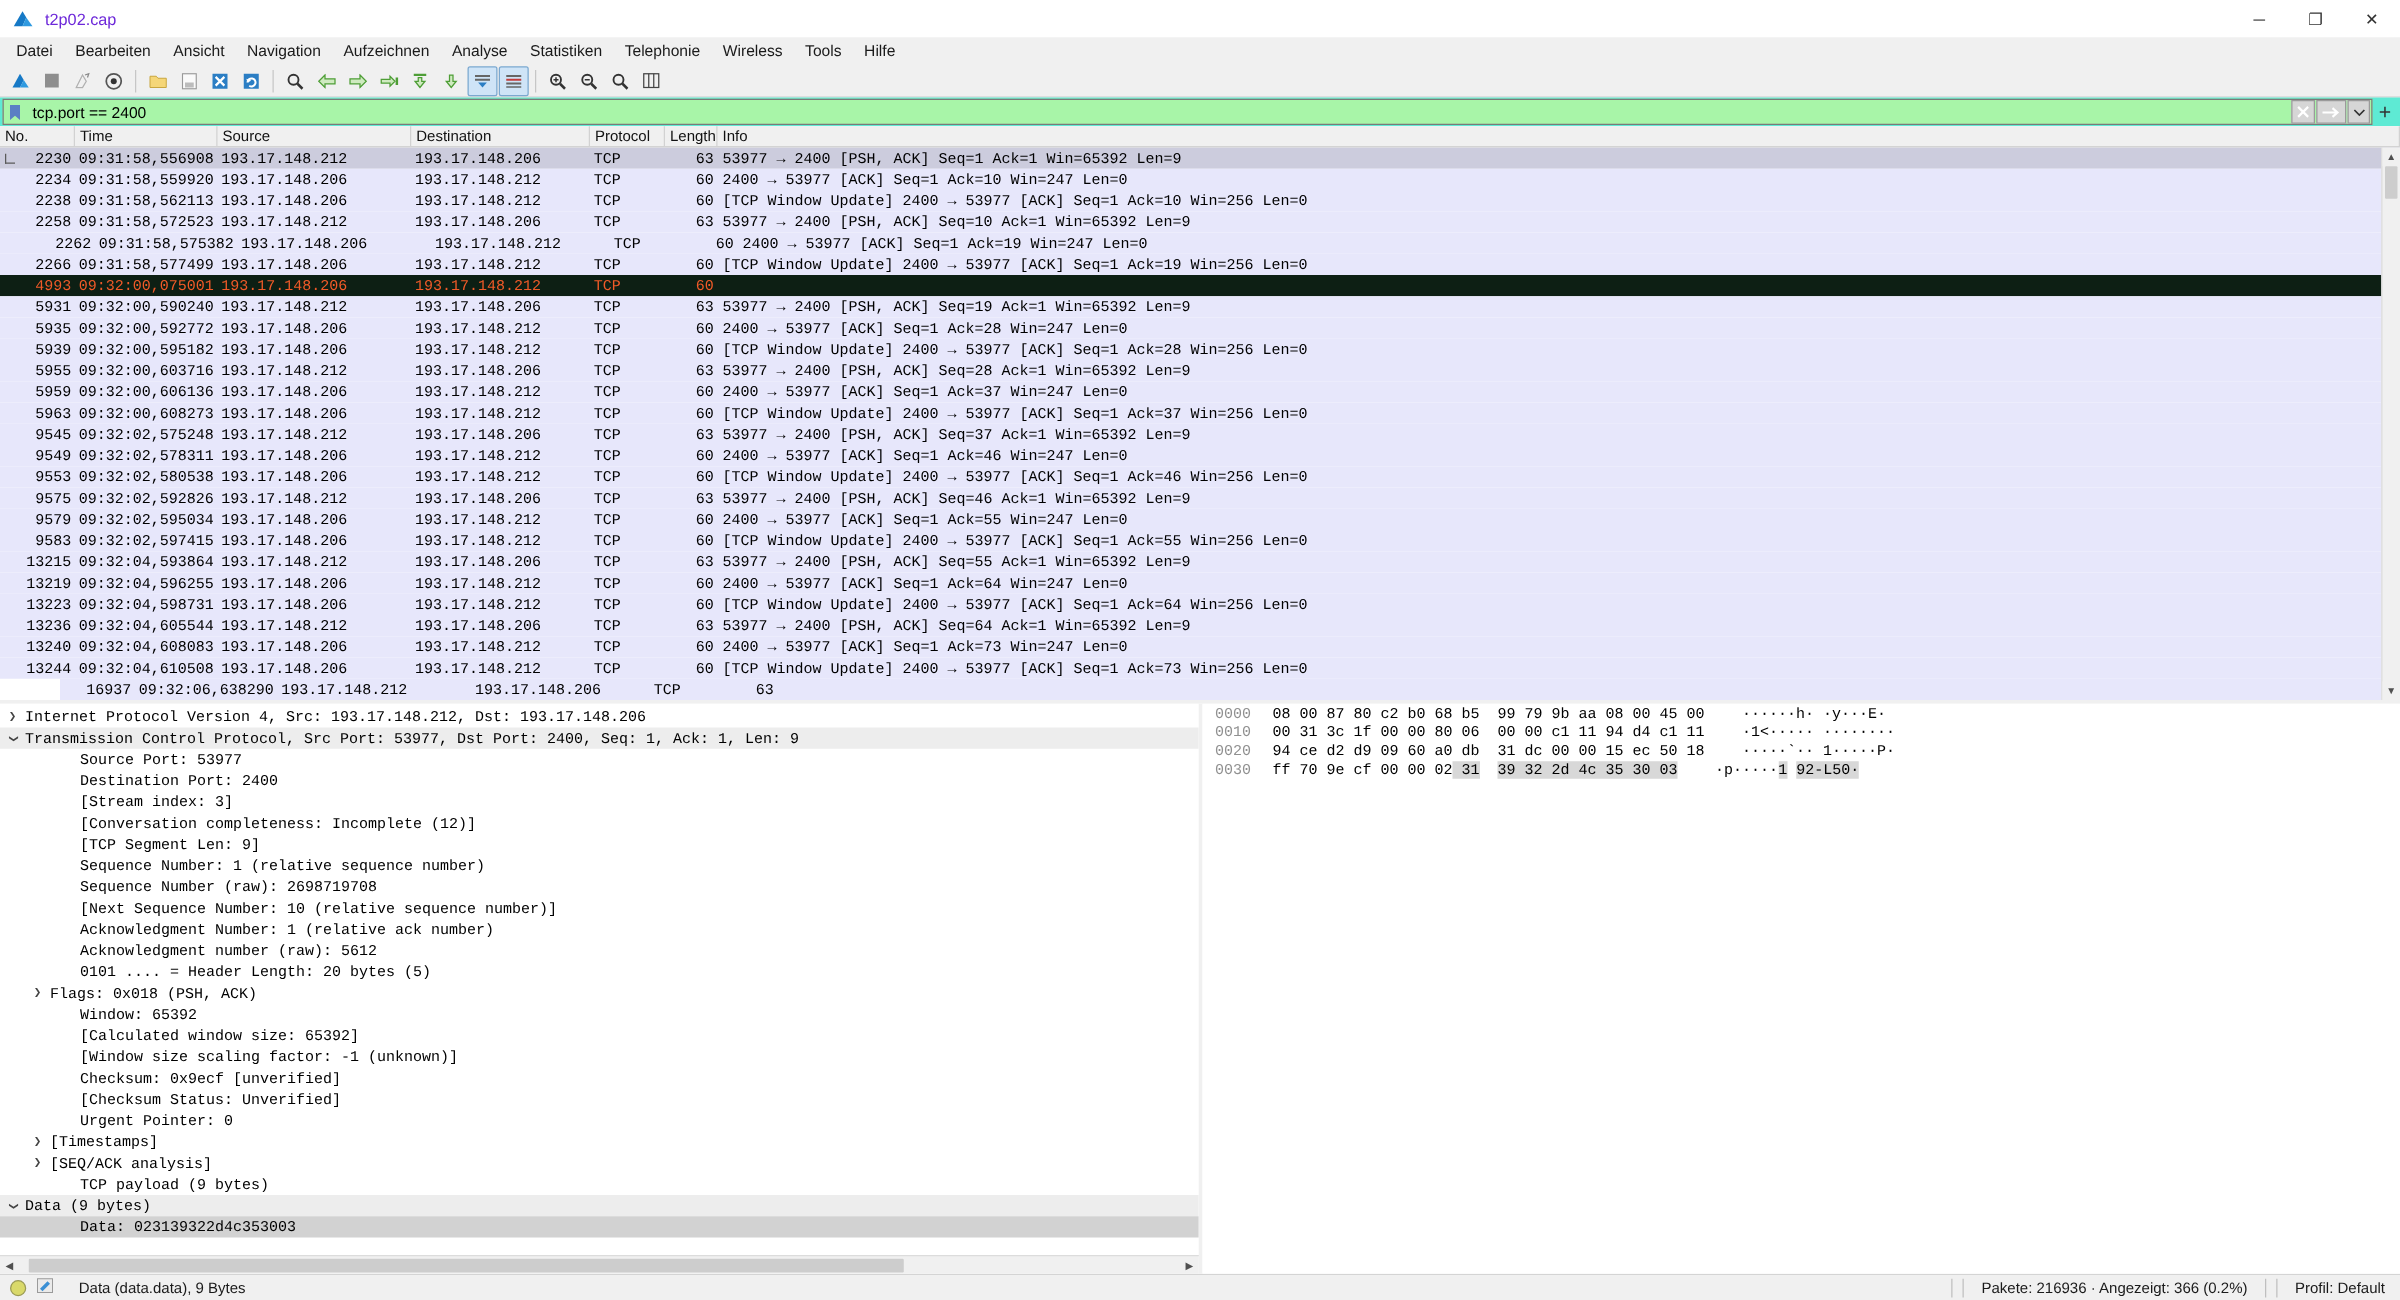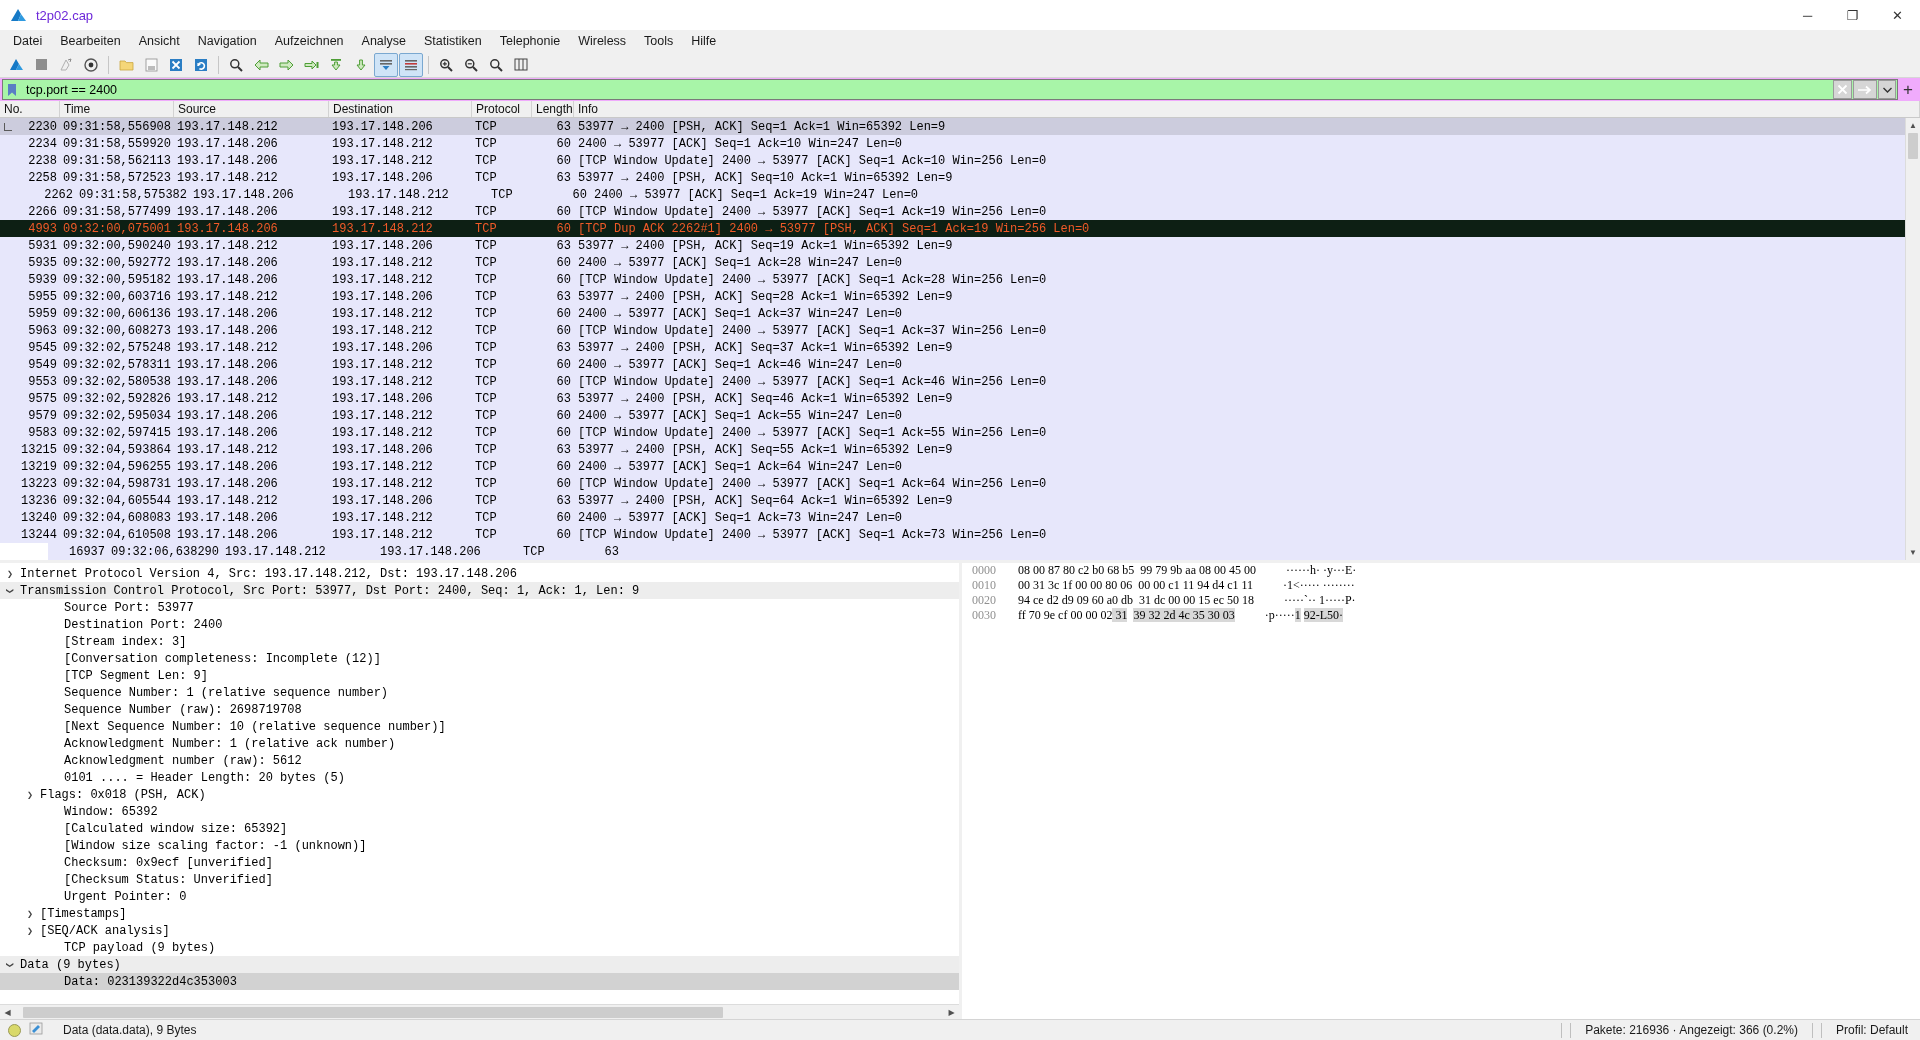--- a/index.html
+++ b/index.html
@@ -54,21 +54,21 @@
   .tb-btn {
     width: 24px; height: 24px;
     display: flex; align-items: center; justify-content: center;
   }
   .tb-btn.sel { background: #cfe4f7; border: 1px solid #7aa8d0; border-radius: 2px; }
   .tb-sep { width: 1px; height: 18px; background: #c6c6c6; margin: 0 4px; }
 
   
   .filterbar {
     height: 23px; flex: 0 0 23px;
-    background: #f0abfc;
+    background: #5eead4;
     display: flex; align-items: center;
     padding: 0 2px;
   }
   .filter-input-wrap {
     flex: 1; height: 21px;
     background: #a8f5a8;
     border: 1px solid #7a7a7a;
     display: flex; align-items: center;
     position: relative;
   }
@@ -208,21 +208,21 @@
     position: absolute; left: 8px; width: 700px; top: 2px; bottom: 2px;
     background: #cdcdcd; border-radius: 1px;
   }
 
   .bytes-pane {
     flex: 1; background: #fff; position: relative;
     display: flex; flex-direction: column;
   }
   .hexline {
     height: 15px; display: flex; align-items: center;
-    font-family: Liberation Serif, serif;
+    font-family: Liberation Mono, monospace;
     font-size: 12px; white-space: pre;
   }
   .hex-off { color: #909090; padding-left: 10px; width: 48px; }
   .hex-bytes { color: #000; padding-left: 8px; }
   .hex-ascii { color: #000; padding-left: 30px; }
   .hl { background: #d8d8d8; }
 
   
   .statusbar {
     height: 21px; flex: 0 0 21px;
@@ -496,21 +496,20 @@
         <div class="c-len">60</div>
         <div class="c-info">[TCP Window Update] 2400 → 53977 [ACK] Seq=1 Ack=19 Win=256 Len=0</div>
       </div>
       <div class="prow badtcp" style="position: relative;">
         <div class="c-no">4993</div>
         <div class="c-time">09:32:00,075001</div>
         <div class="c-src">193.17.148.206</div>
         <div class="c-dst">193.17.148.212</div>
         <div class="c-proto">TCP</div>
         <div class="c-len">60</div>
-        <div class="c-info">[TCP Dup ACK 2262#1] 2400 → 53977 [PSH, ACK] Seq=1 Ack=19 Win=256 Len=0</div>
       </div>
       <div class="prow normal" style="position: relative;">
         <div class="c-no">5931</div>
         <div class="c-time">09:32:00,590240</div>
         <div class="c-src">193.17.148.212</div>
         <div class="c-dst">193.17.148.206</div>
         <div class="c-proto">TCP</div>
         <div class="c-len">63</div>
         <div class="c-info">53977 → 2400 [PSH, ACK] Seq=19 Ack=1 Win=65392 Len=9</div>
       </div>

